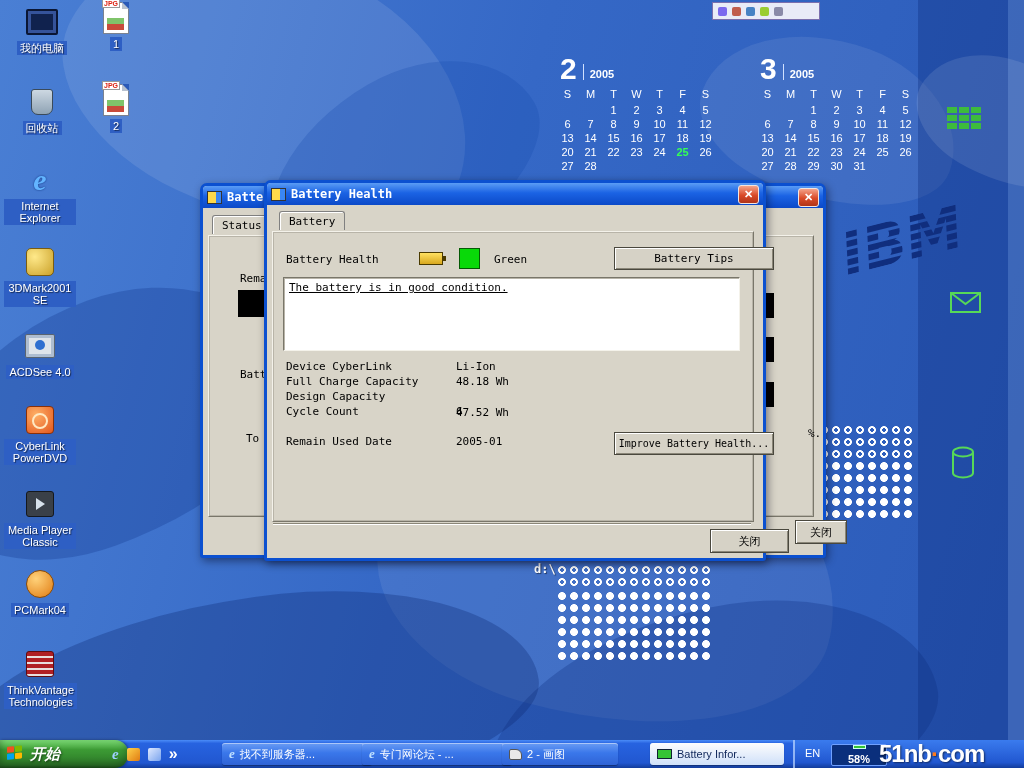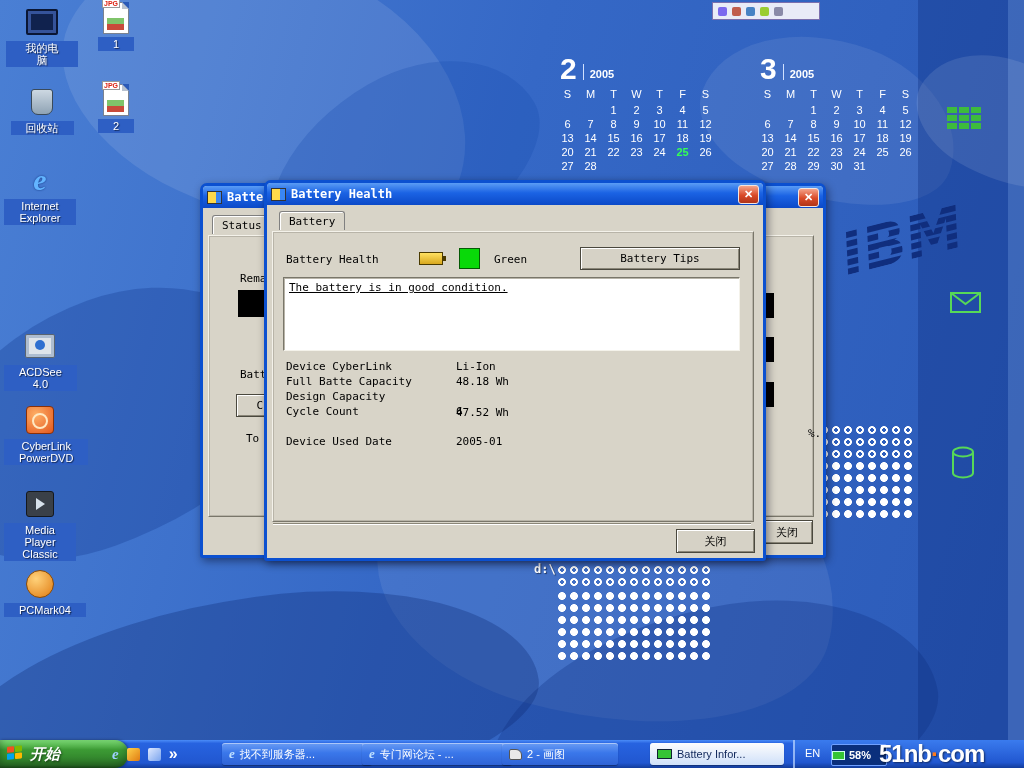--- a/index.html
+++ b/index.html
@@ -16,21 +16,21 @@
   .cal-sep{width:1px;height:16px;background:#cfe0ff;margin-bottom:2px;}
   .cal-year{font:bold 11px "Liberation Sans",sans-serif;margin-bottom:2px;}
   .cal-days,.cal-grid{display:grid;grid-template-columns:repeat(7,23px);margin-top:6px;}
   .cal-days span,.cal-grid span{text-align:center;font:11px "Liberation Sans",sans-serif;height:14px;color:#fff;}
   .cal-grid{margin-top:2px;}
   .cal-grid span.hl{color:#35ff55;font-weight:bold;}
 
   
   .dicon{position:absolute;width:72px;text-align:center;cursor:default;}
   .dicon .icbox{width:34px;height:32px;margin:0 auto;display:flex;align-items:center;justify-content:center;}
-  .dlabel{display:inline-block;margin-top:3px;padding:1px 15px;background:#2e5fc4;color:#fff;
+  .dlabel{display:inline-block;margin-top:3px;padding:1px 3px;background:#2e5fc4;color:#fff;
     font:11px "Liberation Sans",sans-serif;line-height:12px;text-shadow:1px 1px 1px rgba(0,0,0,.6);}
   .ic-computer{width:28px;height:22px;background:#10224e;border:2px solid #0a1634;border-radius:2px;
     box-shadow:inset 0 0 0 3px #35539a;}
   .ic-recycle{width:20px;height:24px;background:linear-gradient(180deg,#cdd8e2,#8fa3b4);border:1px solid #3a4a5a;
     border-radius:3px 3px 7px 7px;}
   .ic-ie{font:bold italic 30px "Liberation Serif",serif;color:#63b4ff;text-shadow:0 0 2px #0a2f7a;line-height:28px;}
   .ic-3dmark{width:26px;height:26px;border-radius:5px;background:radial-gradient(circle at 30% 30%,#ffe98a,#caa12a);border:1px solid #7a5c10;}
   .ic-acdsee{width:28px;height:22px;background:#dfe4ea;border:1px solid #5a6470;border-radius:2px;
     box-shadow:inset 0 0 0 3px #aebdd0;}
   .ic-acdsee i{display:block;width:10px;height:10px;margin:5px auto 0;background:#2f6fd0;border-radius:50%;}
@@ -61,21 +61,21 @@
   .titleicon{width:13px;height:11px;background:linear-gradient(90deg,#ffd94a 60%,#3a86f3 60%);border:1px solid #333;}
   .xbtn{margin-left:auto;width:19px;height:17px;background:linear-gradient(180deg,#f4a38a,#d94a28 55%,#b03418);
     border:1px solid #f3e5e0;border-radius:3px;color:#fff;font:bold 11px "Liberation Sans",sans-serif;
     display:flex;align-items:center;justify-content:center;cursor:pointer;}
   .wbody{position:relative;font-family:"DejaVu Sans Mono",monospace;font-size:11px;color:#000;}
   .tab{position:absolute;background:#d8d4c8;border:1px solid #808080;border-bottom:none;border-radius:3px 3px 0 0;
     box-shadow:inset 1px 1px 0 #fff;padding:3px 9px 2px;font:11px "DejaVu Sans Mono",monospace;cursor:pointer;}
   .panel{position:absolute;border:1px solid;border-color:#f4f2ea #79766a #79766a #f4f2ea;box-shadow:0 0 0 1px #b8b4a8 inset;}
   .btn{position:absolute;background:#d6d2c6;border:1px solid #4a483e;
     box-shadow:inset 1px 1px 0 #fff,inset -1px -1px 0 #8a8678;
-    font:11px "DejaVu Sans Mono",monospace;display:flex;align-items:center;justify-content:center;cursor:pointer;}
+    font:11px "DejaVu Sans Mono",monospace;display:flex;align-items:center;justify-content:center;cursor:pointer;margin-left:34px;}
   .sunken{background:#fff;border:1px solid;border-color:#79766a #f4f2ea #f4f2ea #79766a;box-shadow:inset 1px 1px 0 #b8b4a8;text-decoration:underline;}
   .blackbox{position:absolute;background:#000;}
   .fieldlbl{position:absolute;white-space:nowrap;}
   .groove{position:absolute;height:0;border-top:1px solid #8a8678;border-bottom:1px solid #fff;}
   .batt-small{width:22px;height:11px;background:linear-gradient(180deg,#ffe162,#d8a81e);border:1px solid #4a3a00;position:relative;}
   .batt-small::after{content:"";position:absolute;right:-4px;top:3px;width:3px;height:5px;background:#4a3a00;}
   .swatch{width:19px;height:19px;background:#09d909;border:1px solid #045a04;}
 
   
   .ftool{position:absolute;left:712px;top:2px;width:96px;height:16px;background:#e9ebf7;border:1px solid #7a6fae;
@@ -104,21 +104,21 @@
     font:11px "Liberation Sans",sans-serif;overflow:hidden;white-space:nowrap;cursor:pointer;}
   .tbtn.active{background:linear-gradient(180deg,#fdfdfd,#cfe0f9);color:#10275a;}
   .tbtn .ico-e{font:bold italic 13px "Liberation Serif",serif;color:#bfe0ff;}
   .ico-paint{display:inline-block;width:11px;height:9px;background:#e9e9e9;border:1px solid #555;border-radius:2px 6px 2px 2px;}
   .ico-batt{display:inline-block;width:13px;height:8px;background:#35c435;border:1px solid #123;}
   .tray{position:absolute;left:793px;top:0;height:28px;right:0;border-left:2px solid rgba(190,215,255,.7);
     background:linear-gradient(180deg,#3a7bee 0%,#2157d0 80%,#123c9b 100%);}
   .tray-en{position:absolute;left:10px;top:7px;color:#fff;font:11px "Liberation Sans",sans-serif;}
   .battchip{position:absolute;left:36px;top:4px;width:54px;height:20px;background:#0a2f7c;border:1px solid #6fa0ff;
     border-radius:2px;display:flex;align-items:center;gap:4px;justify-content:flex-start;color:#fff;
-    font:bold 11px "Liberation Sans",sans-serif;cursor:pointer;}
+    font:bold 11px "Liberation Sans",sans-serif;cursor:pointer;flex-direction:column;}
   .battchip i{display:block;width:11px;height:7px;background:#35c435;border:1px solid #cfe;}
   .wm{position:absolute;left:84px;top:0px;font:bold 24px "Liberation Sans",sans-serif;color:#fff;
     text-shadow:1px 1px 2px rgba(0,0,0,.55);letter-spacing:-1px;white-space:nowrap;}
   .wm .dot{color:#ff7a1a;}
   .drive{position:absolute;color:#fff;font:bold 12px "DejaVu Sans Mono",monospace;text-shadow:1px 1px 1px rgba(0,0,0,.5);}
 </style>
 </head>
 <body>
 
 <div id="desktop">
@@ -318,20 +318,26 @@
         </div>
       </div>
     <span class="dlabel">2</span>
   </div>
   <div class="dicon" style="left:4px;top:164px;">
     <div class="icbox">
         <span class="ic-ie">e</span>
       </div>
     <span class="dlabel">Internet Explorer</span>
   </div>
+  <div class="dicon" style="left:4px;top:246px;">
+    <div class="icbox">
+        <div class="ic-3dmark"></div>
+      </div>
+    <span class="dlabel">3DMark2001 SE</span>
+  </div>
   <div class="dicon" style="left:4px;top:330px;">
     <div class="icbox">
         <div class="ic-acdsee">
           <i></i>
         </div>
       </div>
     <span class="dlabel">ACDSee 4.0</span>
   </div>
   <div class="dicon" style="left:4px;top:404px;">
     <div class="icbox">
@@ -347,20 +353,26 @@
           <i></i>
         </div>
       </div>
     <span class="dlabel">Media Player Classic</span>
   </div>
   <div class="dicon" style="left:4px;top:568px;">
     <div class="icbox">
         <div class="ic-pcmark"></div>
       </div>
     <span class="dlabel">PCMark04</span>
+  </div>
+  <div class="dicon" style="left:4px;top:648px;">
+    <div class="icbox">
+        <div class="ic-tvt"></div>
+      </div>
+    <span class="dlabel">ThinkVantage Technologies</span>
   </div>
 
   <div class="win" style="left:200px;top:183px;width:620px;height:369px;z-index:10;">
     <div class="tbar">
       <span class="titleicon"></span>
       <span>Batte</span>
       <span class="xbtn">✕</span>
     </div>
     <div class="wbody" style="height:341px;overflow:visible;">
       <div class="tab" style="left:9px;top:7px;">Status</div>
@@ -393,29 +405,30 @@
       <div class="swatch" style="position:absolute;left:192px;top:43px;"></div>
       <div class="fieldlbl" style="left:227px;top:48px;">Green</div>
       <div class="btn" style="left:313px;top:42px;width:158px;height:21px;">Battery Tips</div>
 
       <div class="sunken" style="position:absolute;left:16px;top:72px;width:457px;height:74px;padding:3px 5px;box-sizing:border-box;">
         <span>The battery is in good condition.</span>
       </div>
 
       <div class="fieldlbl" style="left:19px;top:155px;">Device CyberLink</div>
       <div class="fieldlbl" style="left:189px;top:155px;">Li-Ion</div>
-      <div class="fieldlbl" style="left:19px;top:170px;">Full Batte Capacity</div>
+      <div class="fieldlbl" style="left:19px;top:170px;">Full Charge Capacity</div>
       <div class="fieldlbl" style="left:189px;top:170px;">48.18 Wh</div>
       <div class="fieldlbl" style="left:19px;top:185px;">Design Capacity</div>
       <div class="fieldlbl" style="left:189px;top:201px;">47.52 Wh</div>
       <div class="fieldlbl" style="left:19px;top:200px;">Cycle Count</div>
       <div class="fieldlbl" style="left:189px;top:200px;">6</div>
 
-      <div class="fieldlbl" style="left:19px;top:230px;">Device Used Date</div>
+      <div class="fieldlbl" style="left:19px;top:230px;">Remain Used Date</div>
       <div class="fieldlbl" style="left:189px;top:230px;">2005-01</div>
+      <div class="btn" style="left:313px;top:227px;width:158px;height:21px;font-size:10px;">Improve Battery Health...</div>
 
       <div class="groove" style="left:6px;top:318px;width:478px;"></div>
       <div class="btn" style="left:409px;top:324px;width:77px;height:22px;font-family:'Liberation Sans',sans-serif;">关闭</div>
     </div>
   </div>
 
   <div id="taskbar">
     <div class="start">
       <span class="flag">
           <i class="f1"></i>

